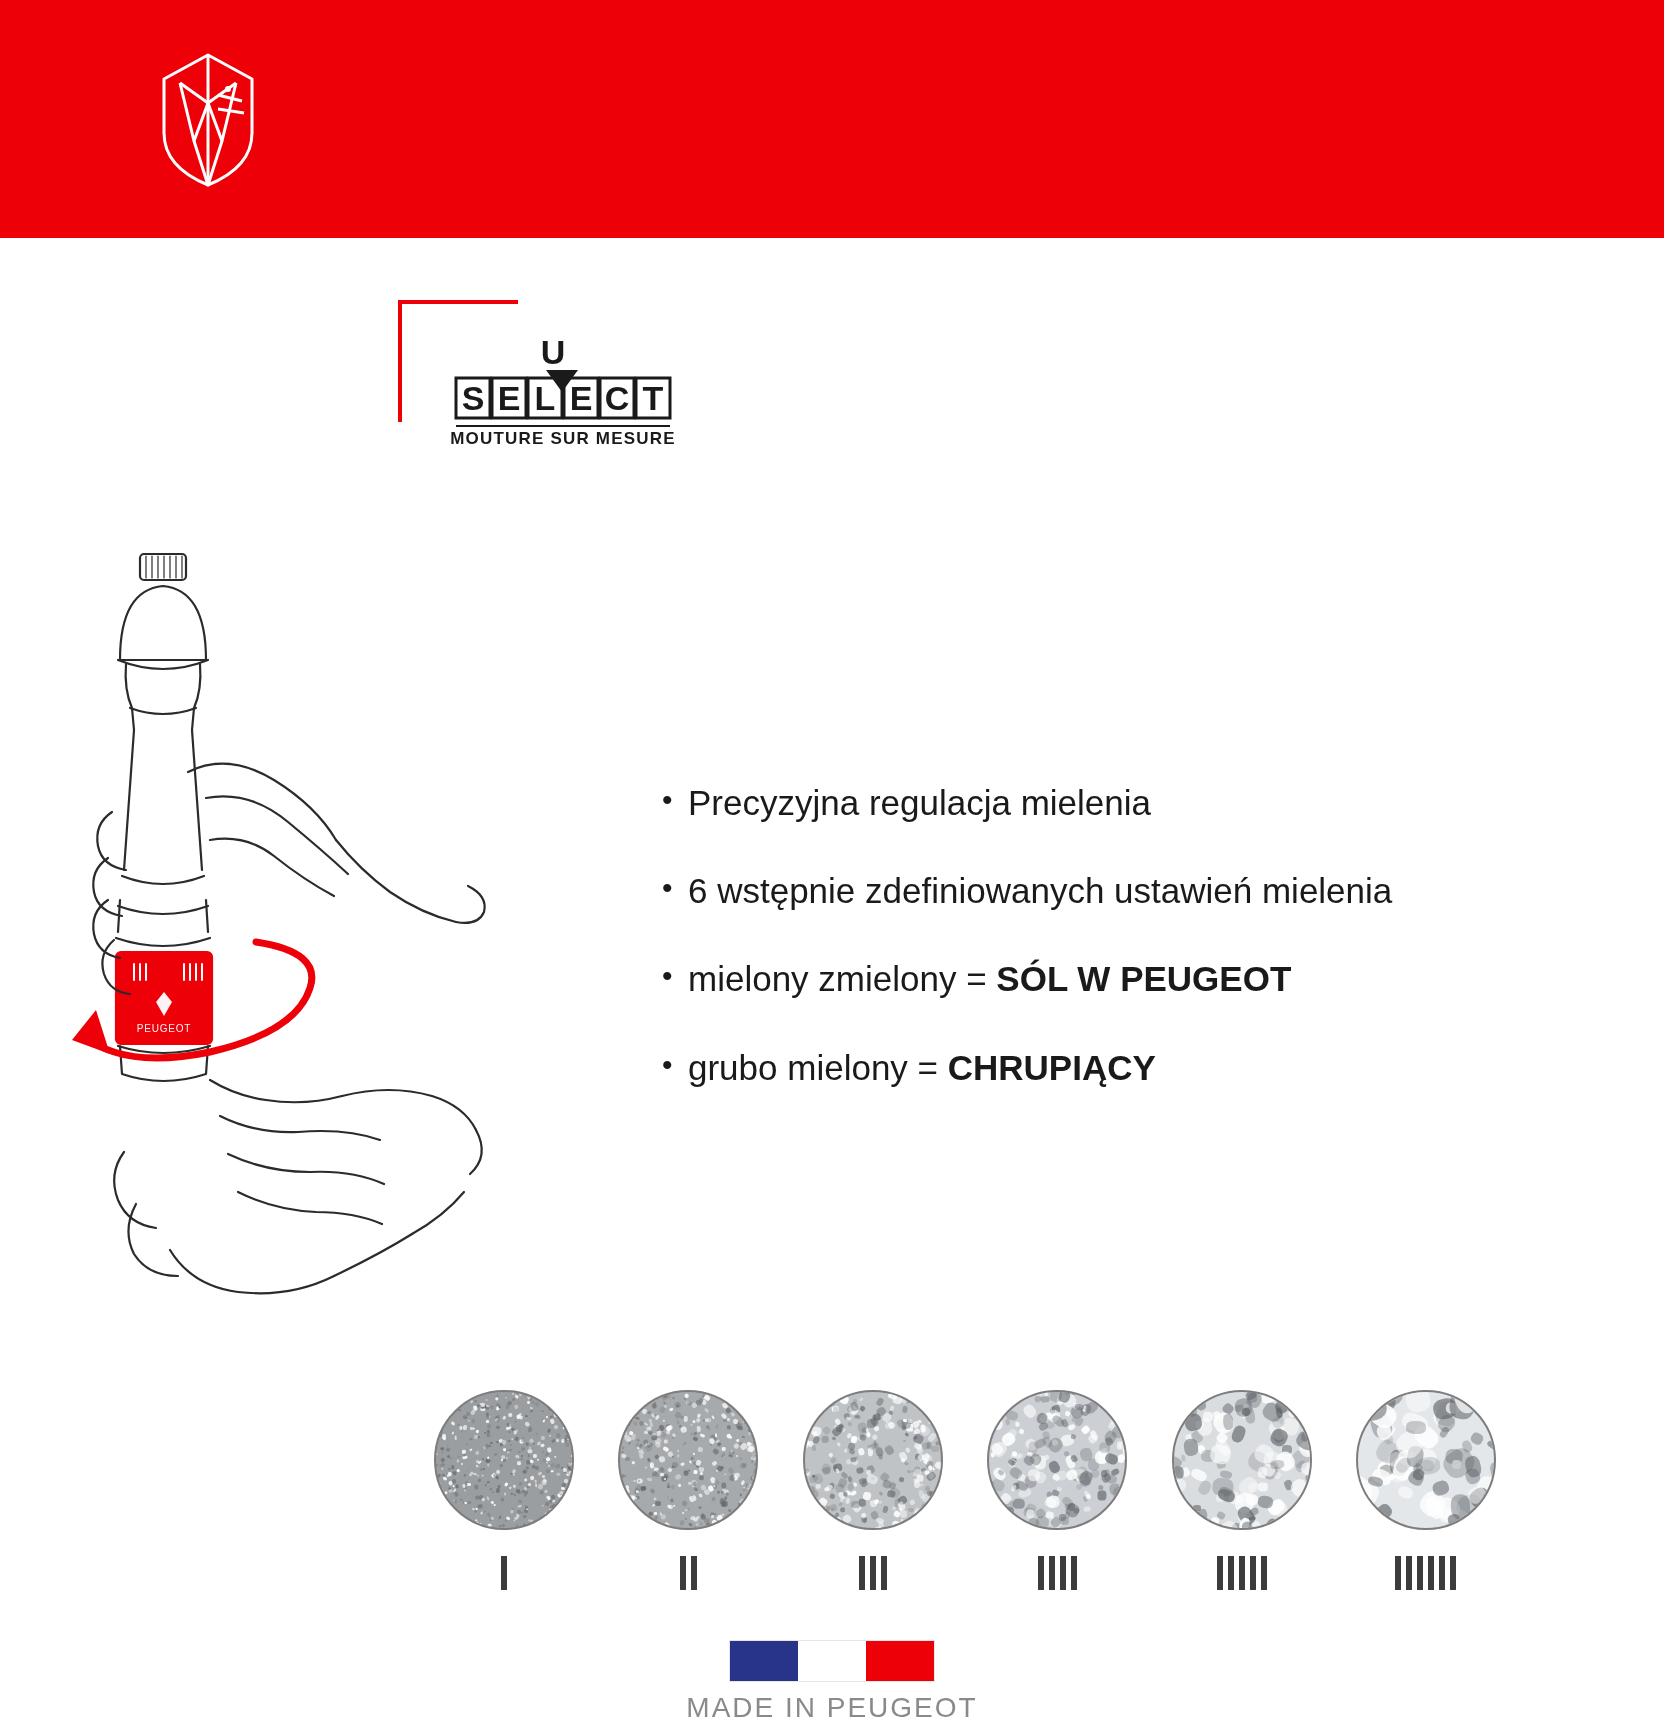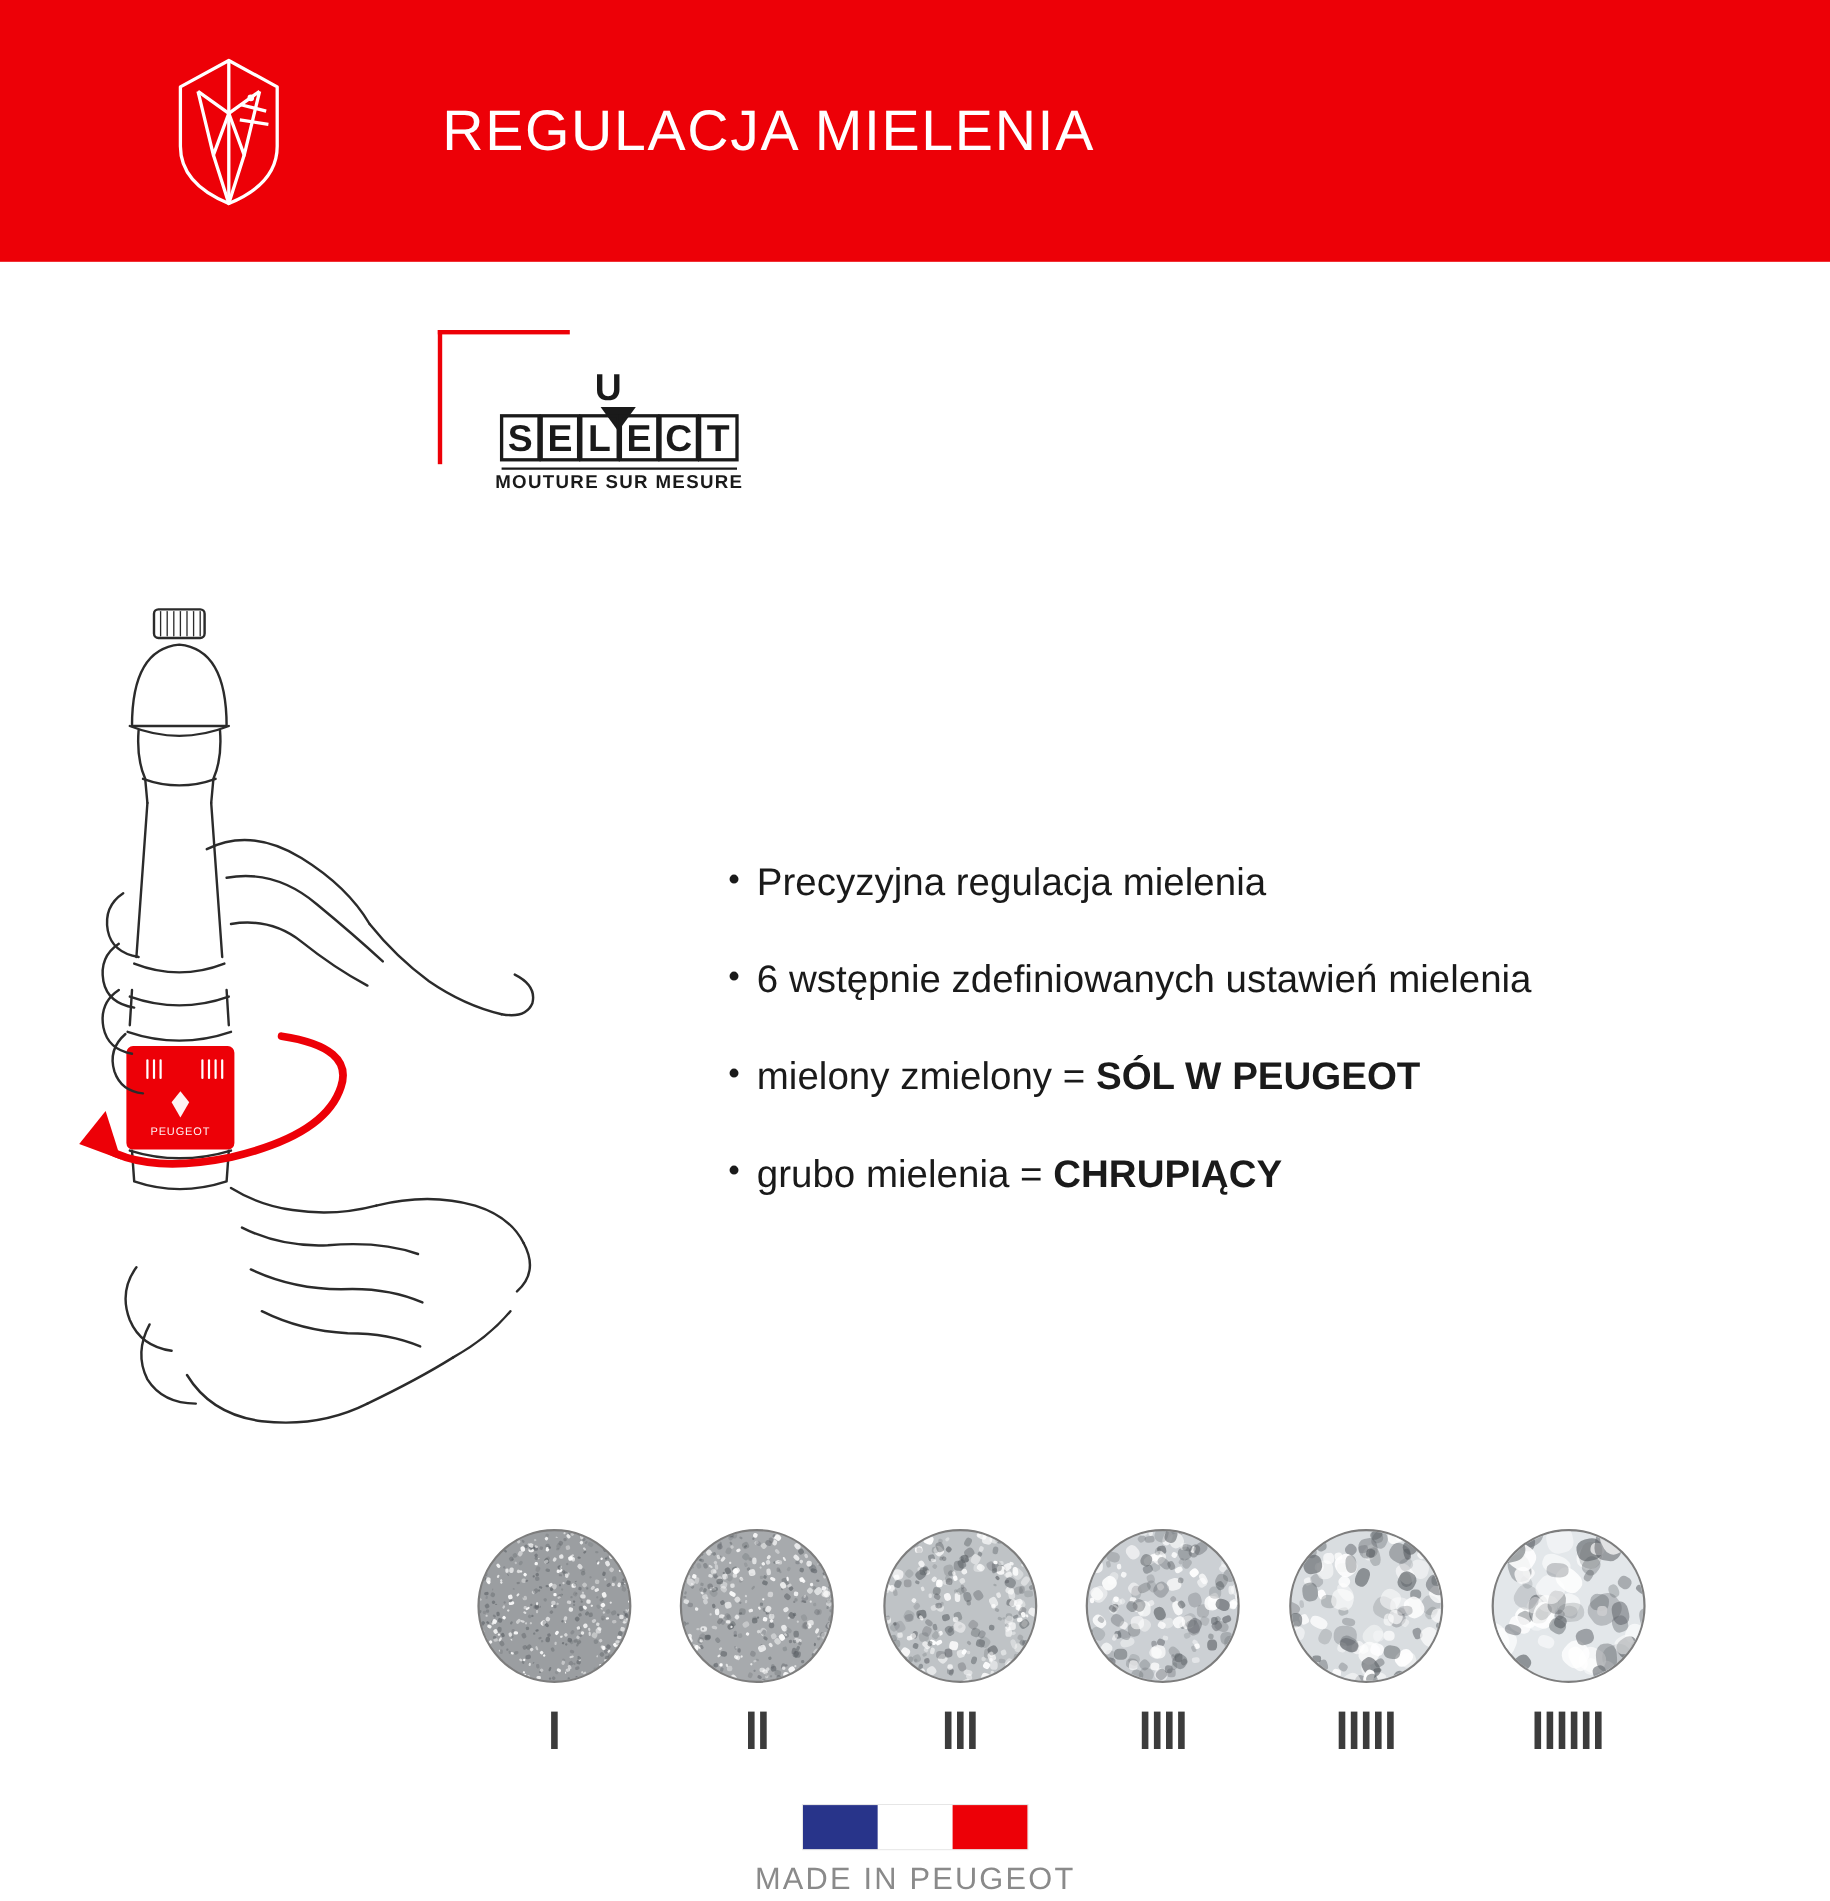--- a/index.html
+++ b/index.html
@@ -174,21 +174,20 @@
         <path d="M60 6 L60 136"></path>
         <path d="M32 34 L60 54 L88 34"></path>
         <path d="M32 34 L46 92 L60 54"></path>
         <path d="M88 34 L74 92 L60 54"></path>
         <path d="M46 92 L60 136 L74 92"></path>
         <path d="M70 46 L94 52 M70 60 L96 64"></path>
         <circle cx="80" cy="40" r="3" fill="#ffffff" stroke="none"></circle>
       </g>
     </svg>
   </span>
-  <div class="header-title">REGULACJA MIELENIA</div>
 </div>
 
 <div class="uselect-wrap">
   <div class="corner-bracket"></div>
   <div class="uselect-logo">
     <svg viewBox="0 0 230 120" width="230" height="120">
 
       <text x="105" y="34" font-family="Liberation Sans, sans-serif" font-size="34" font-weight="700" fill="#1a1a1a" text-anchor="middle">U</text>
 
       <polygon points="98,40 130,40 114,62" fill="#1a1a1a"></polygon>
@@ -303,21 +302,21 @@
   <div class="bullet">
     <span class="dot">•</span>
     <span class="txt"><span>6 wstępnie zdefiniowanych ustawień mielenia</span><b></b></span>
   </div>
   <div class="bullet">
     <span class="dot">•</span>
     <span class="txt"><span>mielony zmielony = </span><b>SÓL W PEUGEOT</b></span>
   </div>
   <div class="bullet">
     <span class="dot">•</span>
-    <span class="txt"><span>grubo mielenia = </span><b>CHRUPIĄCY</b></span>
+    <span class="txt"><span>grubo mielony = </span><b>CHRUPIĄCY</b></span>
   </div>
 </div>
 
 <div class="samples" id="samples">
     <div class="sample">
       <div class="disc" style="background: rgb(155, 158, 161);">
         <span class="grain" style="width: 4.1px; height: 4.3px; left: 115.4px; top: 102.9px; background: rgba(90, 95, 100, 0.54); transform: rotate(35deg);"></span>
         <span class="grain" style="width: 3.2px; height: 2.4px; left: 28.1px; top: 110.2px; background: rgba(255, 255, 255, 0.86); transform: rotate(20deg);"></span>
         <span class="grain" style="width: 2.9px; height: 3px; left: 50.5px; top: 38.2px; background: rgba(90, 95, 100, 0.59); transform: rotate(157deg);"></span>
         <span class="grain" style="width: 2.8px; height: 2.4px; left: 115px; top: 23.1px; background: rgba(90, 95, 100, 0.32); transform: rotate(68deg);"></span>

